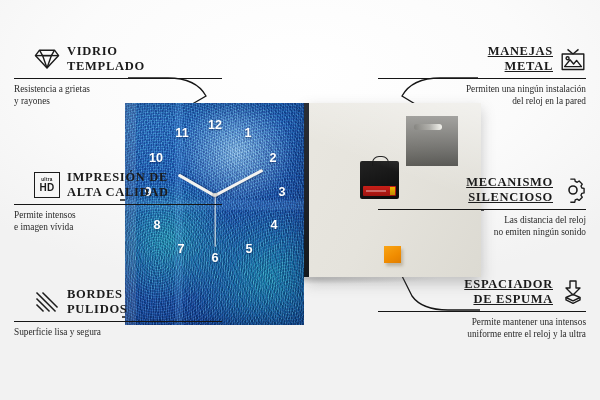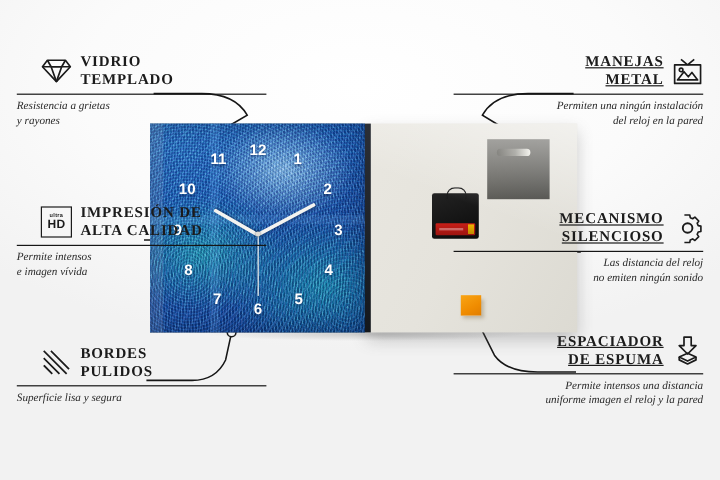--- a/index.html
+++ b/index.html
@@ -22,21 +22,21 @@
   .feat .hrow{display:flex;align-items:center;gap:7px;}
   .feat.left .hrow{justify-content:flex-start;margin-left:20px;}
   .feat.right .hrow{justify-content:flex-end;}
   .ttl{
     font-size:12.5px;font-weight:bold;letter-spacing:.7px;
     color:#1b1b1b;line-height:1.22;text-transform:uppercase;
   }
   .feat.left .ttl{text-align:left;}
   .feat.right .ttl{text-align:right;text-decoration:underline;}
   .rule{height:1px;background:#161616;margin:3px 0 4px 0;width:100%;}
-  .sub{font-size:9.3px;color:#2a2a2a;line-height:1.32;font-style:italic;}
+  .sub{font-size:9.3px;color:#2a2a2a;line-height:1.32;}
   .feat.left .sub{text-align:left;}
   .feat.right .sub{text-align:right;}
   .ico{width:16px;height:26px;flex:0 0 26px;display:flex;align-items:center;justify-content:center;}
   .ico svg{display:block;}
 
   
   .hdbox{
     width:26px;height:24px;border:1.6px solid #1b1b1b;
     display:flex;flex-direction:column;align-items:center;justify-content:center;
     line-height:1;
@@ -91,21 +91,21 @@
     position:absolute;left:78px;top:143px;width:17px;height:17px;
     background:linear-gradient(150deg,#f9a515 0%,#f08c00 60%,#e07d00 100%);
     box-shadow:2px 3px 3px rgba(120,100,60,.35);
   }
   
   #glassedge{
     position:absolute;left:0;top:0;width:184px;height:174px;
     background:linear-gradient(180deg,#2b2f36 0%,#14181d 100%);
   }
   #clock{
-    position:absolute;left:0;top:0;width:179px;height:174px;overflow:hidden;
+    position:absolute;left:0;top:0;width:179px;height:222px;overflow:hidden;
     background:
       repeating-linear-gradient(94deg, rgba(255,255,255,.13) 0px, rgba(255,255,255,.13) 1px, rgba(0,0,0,.12) 1px, rgba(0,0,0,.12) 2.3px),
       radial-gradient(ellipse 55% 40% at 62% 22%, rgba(180,220,255,.75) 0%, rgba(80,150,220,0) 60%),
       radial-gradient(ellipse 60% 45% at 24% 62%, rgba(40,200,190,.55) 0%, rgba(20,120,160,0) 62%),
       radial-gradient(ellipse 70% 50% at 80% 78%, rgba(30,210,200,.45) 0%, rgba(10,80,150,0) 65%),
       linear-gradient(152deg,#2f7fd0 0%,#1b63bd 30%,#1550a8 58%,#0e3f93 100%);
     box-shadow:inset 0 0 22px rgba(0,30,80,.45);
   }
   #clock .moire{
     position:absolute;left:0;top:0;width:100%;height:100%;
@@ -331,18 +331,18 @@
           <g fill="none" stroke="#1b1b1b" stroke-width="1.4" stroke-linejoin="round">
             <path d="M10,2 h6 v7 h4 l-7,7 -7,-7 h4 Z"></path>
             <path d="M6,18.5 l7,-3.2 7,3.2 -7,3.4 Z"></path>
             <path d="M6,18.5 v2.4 l7,3.4 7,-3.4 v-2.4"></path>
           </g>
         </svg>
       </span>
     </div>
     <div class="rule"></div>
     <div class="sub">
-      <div>Permite intensos una distancia</div>
-      <div>uniforme imagen el reloj y la pared</div>
+      <div>Permite mantener una intensos</div>
+      <div>uniforme entre el reloj y la ultra</div>
     </div>
   </div>
 
 </div>
 
 </body></html>

